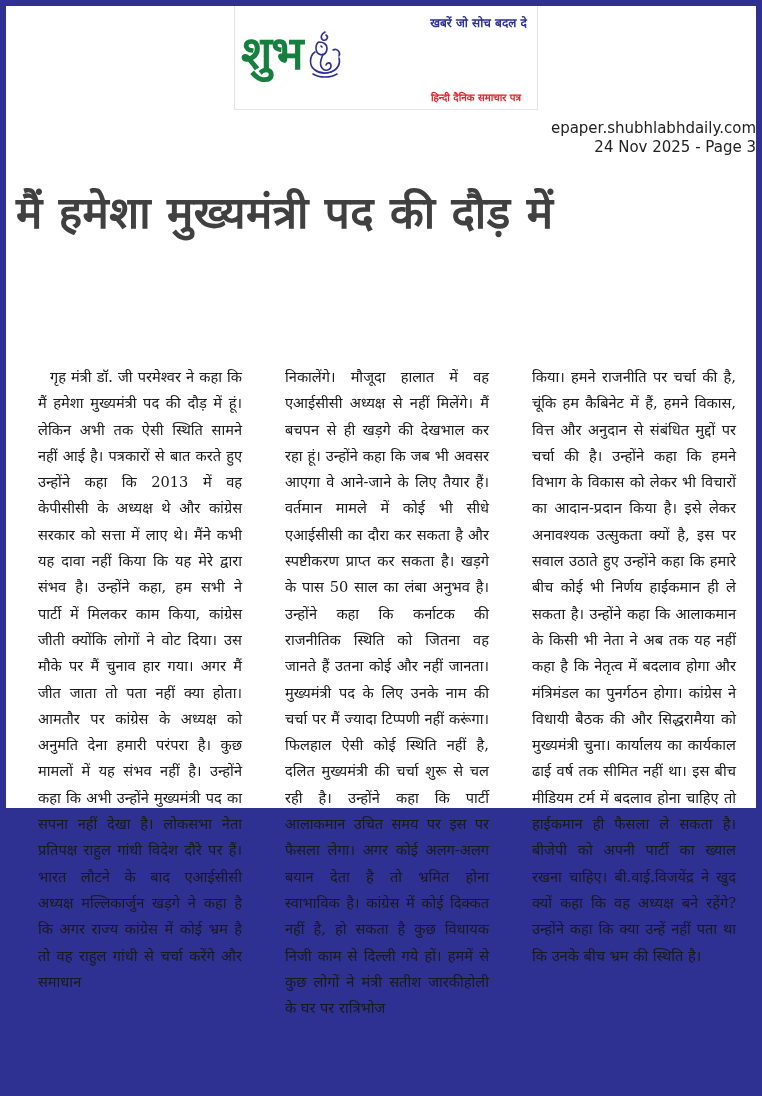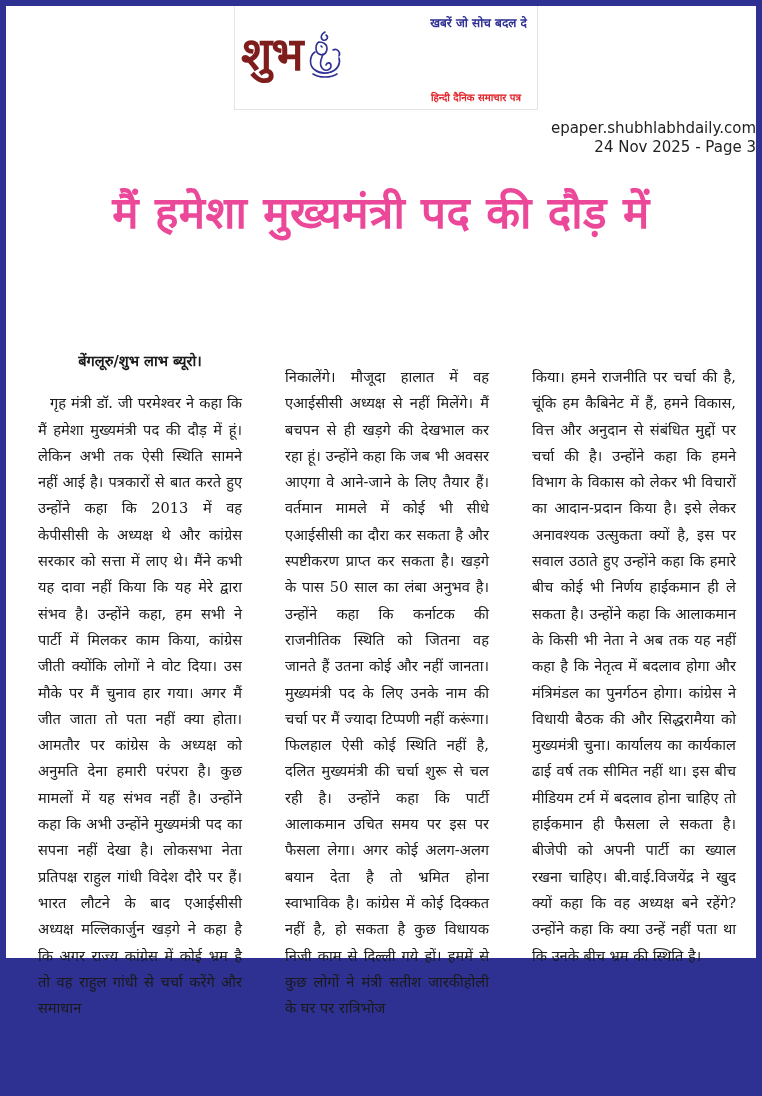--- a/index.html
+++ b/index.html
@@ -6,21 +6,21 @@
     body {
       width: 762px; height: 1096px;
       background: #2e3192;
       position: relative;
       overflow: hidden;
       font-family: "DejaVu Sans", sans-serif;
     }
     .page {
       position: absolute;
       left: 6px; top: 6px;
-      width: 750px; height: 952px;
+      width: 750px; height: 802px;
       background: #ffffff;
     }
     .masthead {
       position: absolute;
       left: 228px; top: 0px;
       width: 304px; height: 104px;
       background: #ffffff;
       border: 1px solid #e4e4e4;
       border-top: none;
       box-sizing: border-box;
@@ -31,24 +31,24 @@
       font-size: 12px; font-weight: bold;
       color: #2e3192;
       white-space: nowrap;
     }
     .logo-row {
       position: absolute;
       left: 6px; top: 22px;
       display: flex; align-items: center;
     }
     .logo-word {
-      font-family: Liberation Sans, sans-serif;
+      font-family: Liberation Serif, serif;
       font-weight: bold;
       font-size: 46px;
-      color: #7f1d1d;
+      color: #15803d;
       line-height: 1;
       letter-spacing: -1px;
     }
     .ganesh {
       width: 40px; height: 52px;
       margin: 0 2px;
     }
     .subtag {
       position: absolute;
       right: 16px; top: 84px;
@@ -63,26 +63,25 @@
       text-align: right;
       font-family: "DejaVu Sans", sans-serif;
       font-size: 15px;
       color: #222222;
       line-height: 19px;
     }
     .headline {
       position: absolute;
       left: 10px; width: 730px;
       top: 178px;
-      text-align: center;
       font-family: "DejaVu Sans", sans-serif;
       font-weight: bold;
       font-size: 44px;
       line-height: 58px;
-      color: #ec4899;
+      color: #404040;
       letter-spacing: 0.5px;
     }
     .columns {
       position: absolute;
       left: 16px; top: 342px;
       width: 730px; height: 742px;
       display: flex;
       justify-content: space-between;
     }
     .col {
@@ -131,21 +130,20 @@
     <div>epaper.shubhlabhdaily.com</div>
     <div>24 Nov 2025 - Page 3</div>
   </div>
 
   <h1 class="headline" style="margin:0;">
     <div>मैं हमेशा मुख्यमंत्री पद की दौड़ में</div>
   </h1>
 
   <div class="columns">
     <div class="col">
-      <span class="dateline">बेंगलूरु/शुभ लाभ ब्यूरो।</span>
       <p class="indent">गृह मंत्री डॉ. जी परमेश्वर ने कहा कि मैं हमेशा मुख्यमंत्री पद की दौड़ में हूं। लेकिन अभी तक ऐसी स्थिति सामने नहीं आई है। पत्रकारों से बात करते हुए उन्होंने कहा कि 2013 में वह केपीसीसी के अध्यक्ष थे और कांग्रेस सरकार को सत्ता में लाए थे। मैंने कभी यह दावा नहीं किया कि यह मेरे द्वारा संभव है। उन्होंने कहा, हम सभी ने पार्टी में मिलकर काम किया, कांग्रेस जीती क्योंकि लोगों ने वोट दिया। उस मौके पर मैं चुनाव हार गया। अगर मैं जीत जाता तो पता नहीं क्या होता। आमतौर पर कांग्रेस के अध्यक्ष को अनुमति देना हमारी परंपरा है। कुछ मामलों में यह संभव नहीं है। उन्होंने कहा कि अभी उन्होंने मुख्यमंत्री पद का सपना नहीं देखा है। लोकसभा नेता प्रतिपक्ष राहुल गांधी विदेश दौरे पर हैं। भारत लौटने के बाद एआईसीसी अध्यक्ष मल्लिकार्जुन खड़गे ने कहा है कि अगर राज्य कांग्रेस में कोई भ्रम है तो वह राहुल गांधी से चर्चा करेंगे और समाधान</p>
     </div>
     <div class="col">
       <p>निकालेंगे। मौजूदा हालात में वह एआईसीसी अध्यक्ष से नहीं मिलेंगे। मैं बचपन से ही खड़गे की देखभाल कर रहा हूं। उन्होंने कहा कि जब भी अवसर आएगा वे आने-जाने के लिए तैयार हैं। वर्तमान मामले में कोई भी सीधे एआईसीसी का दौरा कर सकता है और स्पष्टीकरण प्राप्त कर सकता है। खड़गे के पास 50 साल का लंबा अनुभव है। उन्होंने कहा कि कर्नाटक की राजनीतिक स्थिति को जितना वह जानते हैं उतना कोई और नहीं जानता। मुख्यमंत्री पद के लिए उनके नाम की चर्चा पर मैं ज्यादा टिप्पणी नहीं करूंगा। फिलहाल ऐसी कोई स्थिति नहीं है, दलित मुख्यमंत्री की चर्चा शुरू से चल रही है। उन्होंने कहा कि पार्टी आलाकमान उचित समय पर इस पर फैसला लेगा। अगर कोई अलग-अलग बयान देता है तो भ्रमित होना स्वाभाविक है। कांग्रेस में कोई दिक्कत नहीं है, हो सकता है कुछ विधायक निजी काम से दिल्ली गये हों। हममें से कुछ लोगों ने मंत्री सतीश जारकीहोली के घर पर रात्रिभोज</p>
     </div>
     <div class="col">
       <p>किया। हमने राजनीति पर चर्चा की है, चूंकि हम कैबिनेट में हैं, हमने विकास, वित्त और अनुदान से संबंधित मुद्दों पर चर्चा की है। उन्होंने कहा कि हमने विभाग के विकास को लेकर भी विचारों का आदान-प्रदान किया है। इसे लेकर अनावश्यक उत्सुकता क्यों है, इस पर सवाल उठाते हुए उन्होंने कहा कि हमारे बीच कोई भी निर्णय हाईकमान ही ले सकता है। उन्होंने कहा कि आलाकमान के किसी भी नेता ने अब तक यह नहीं कहा है कि नेतृत्व में बदलाव होगा और मंत्रिमंडल का पुनर्गठन होगा। कांग्रेस ने विधायी बैठक की और सिद्धरामैया को मुख्यमंत्री चुना। कार्यालय का कार्यकाल ढाई वर्ष तक सीमित नहीं था। इस बीच मीडियम टर्म में बदलाव होना चाहिए तो हाईकमान ही फैसला ले सकता है। बीजेपी को अपनी पार्टी का ख्याल रखना चाहिए। बी.वाई.विजयेंद्र ने खुद क्यों कहा कि वह अध्यक्ष बने रहेंगे? उन्होंने कहा कि क्या उन्हें नहीं पता था कि उनके बीच भ्रम की स्थिति है।</p>
     </div>
   </div>
 

